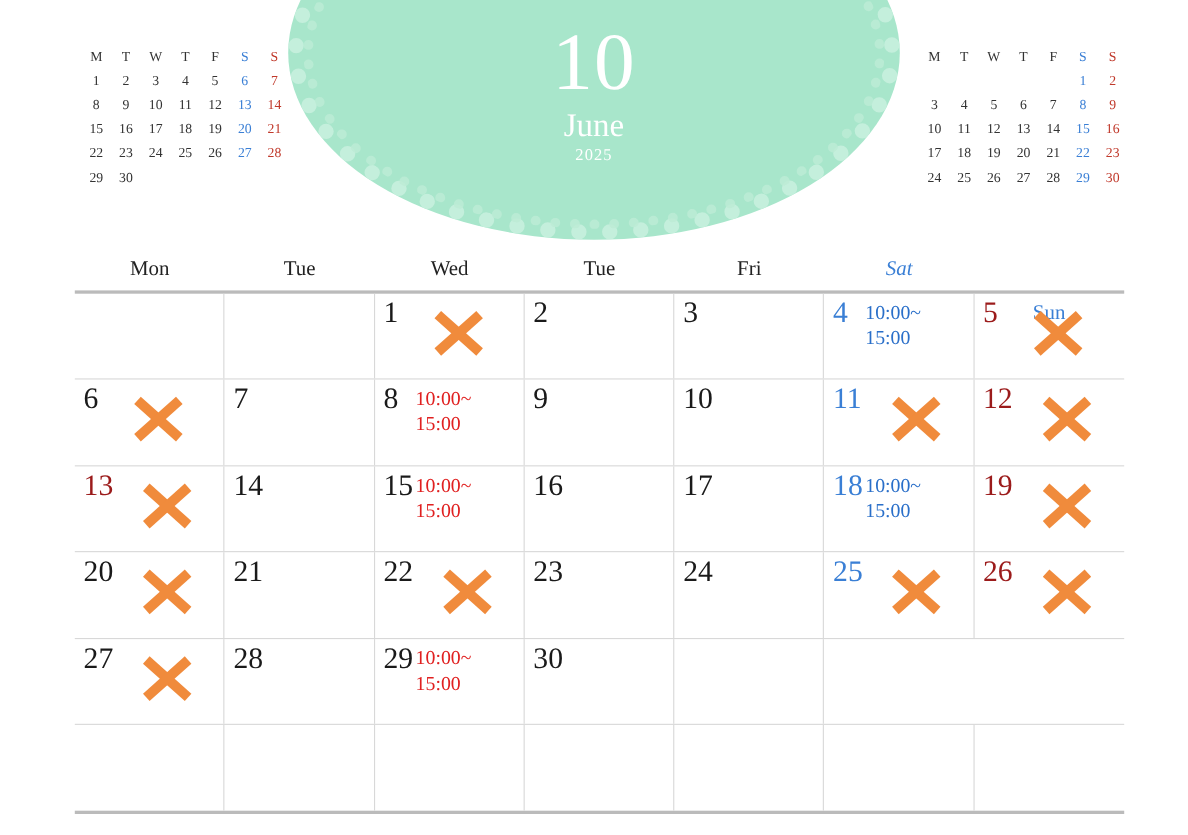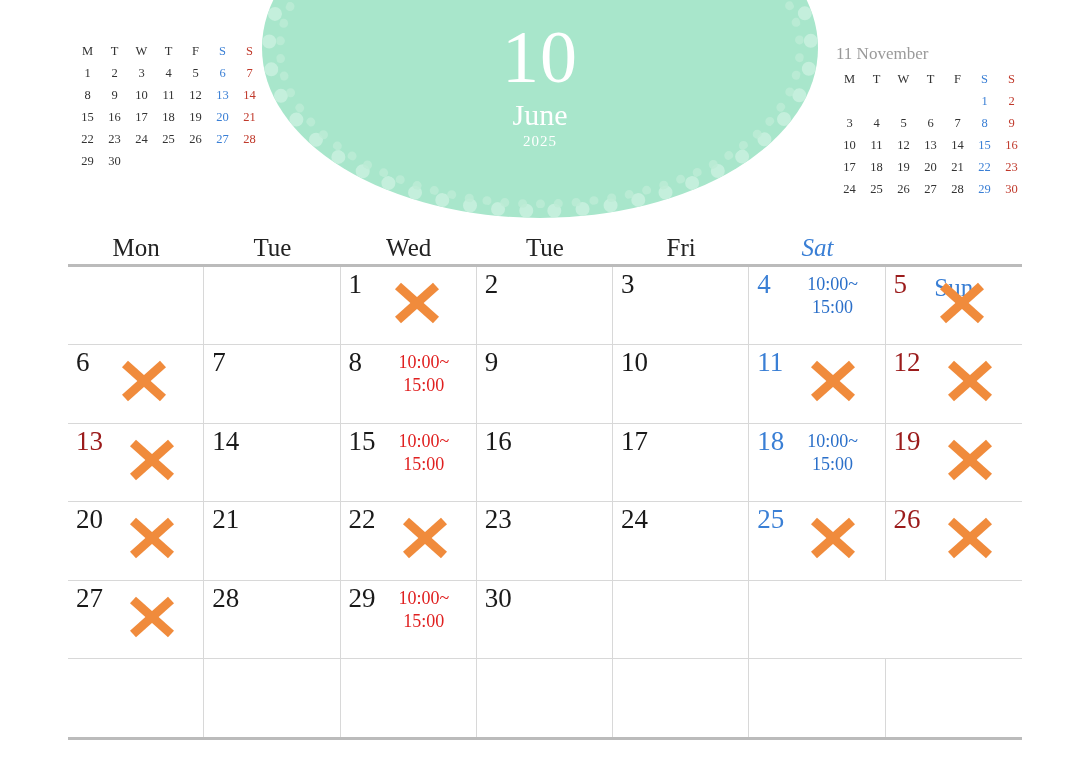--- a/index.html
+++ b/index.html
@@ -108,21 +108,21 @@
   .mini-right .mini-grid .cell,
   .mini-right .mini-grid .hd { text-align: center; }
 
   
   .weekdays {
     position: absolute;
     left: 68px; top: 234px;
     width: 954px;
     display: grid;
     grid-template-columns: repeat(7, 136.28px);
-    font-size: 25px;
+    font-size: 19px;
     color: #222;
     text-align: center;
   }
   .weekdays .sat { color: #3a7fd5; font-style: italic; }
   .weekdays .sun { color: #3a7fd5; margin-top: 40px; }
 
   
   .cal {
     position: absolute;
     left: 68px; top: 264px;
@@ -161,21 +161,21 @@
     left: 50px; top: 10px;
     width: 52px; height: 52px;
     color: #f08b3c;
   }
   .mark-x svg { display: block; }
 
   .hours {
     position: absolute;
     right: 6px; top: 6px;
     width: 92px;
-    text-align: center;
+    text-align: left;
     font-size: 18px;
     line-height: 1.28;
     font-family: "Liberation Serif", serif;
   }
   .hours.red { color: #e02020; }
   .hours.blue { color: #2a6fc9; }
 </style>
 </head>
 <body>
 
@@ -233,21 +233,20 @@
           <div class="cell">30</div>
           <div class="cell"></div>
           <div class="cell"></div>
           <div class="cell"></div>
           <div class="cell sat"></div>
           <div class="cell sun"></div>
         </div>
     </div>
 
     <div class="mini mini-right">
-      <div class="mini-title">11 November</div>
       <div class="mini-grid" id="mini-next-grid">
           <div class="hd">M</div>
           <div class="hd">T</div>
           <div class="hd">W</div>
           <div class="hd">T</div>
           <div class="hd">F</div>
           <div class="hd sat">S</div>
           <div class="hd sun">S</div>
           <div class="cell"></div>
           <div class="cell"></div>

